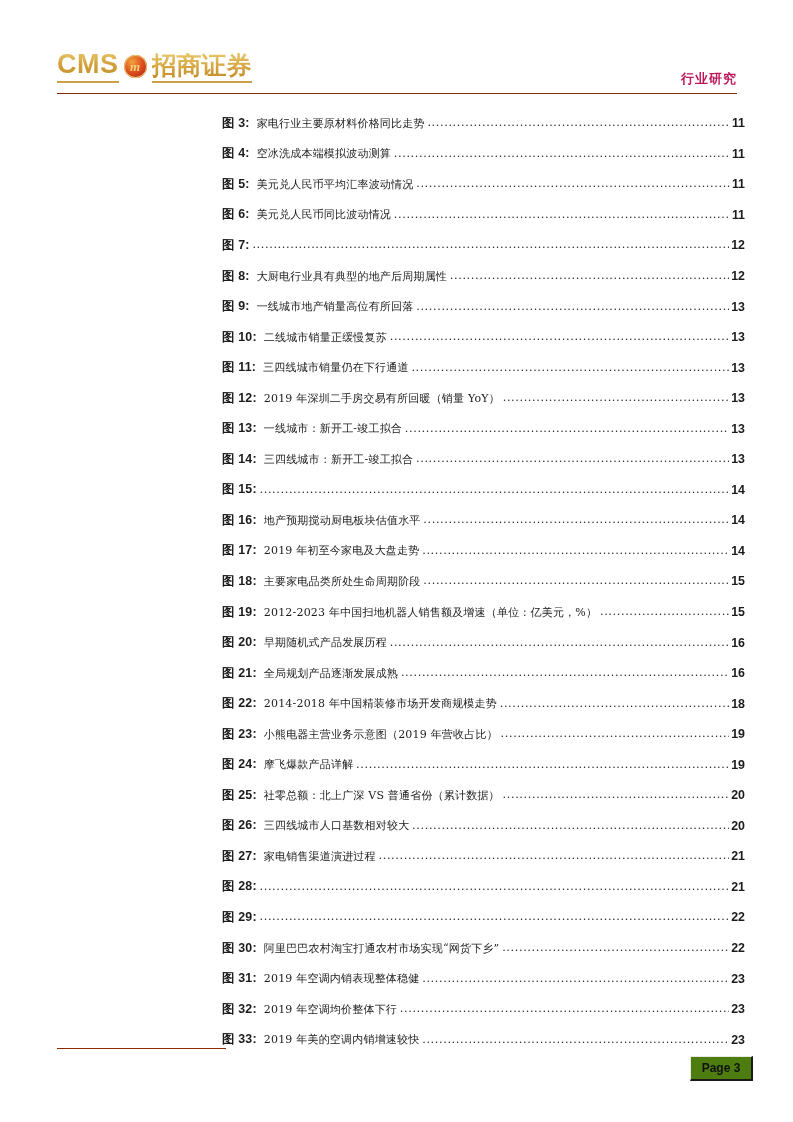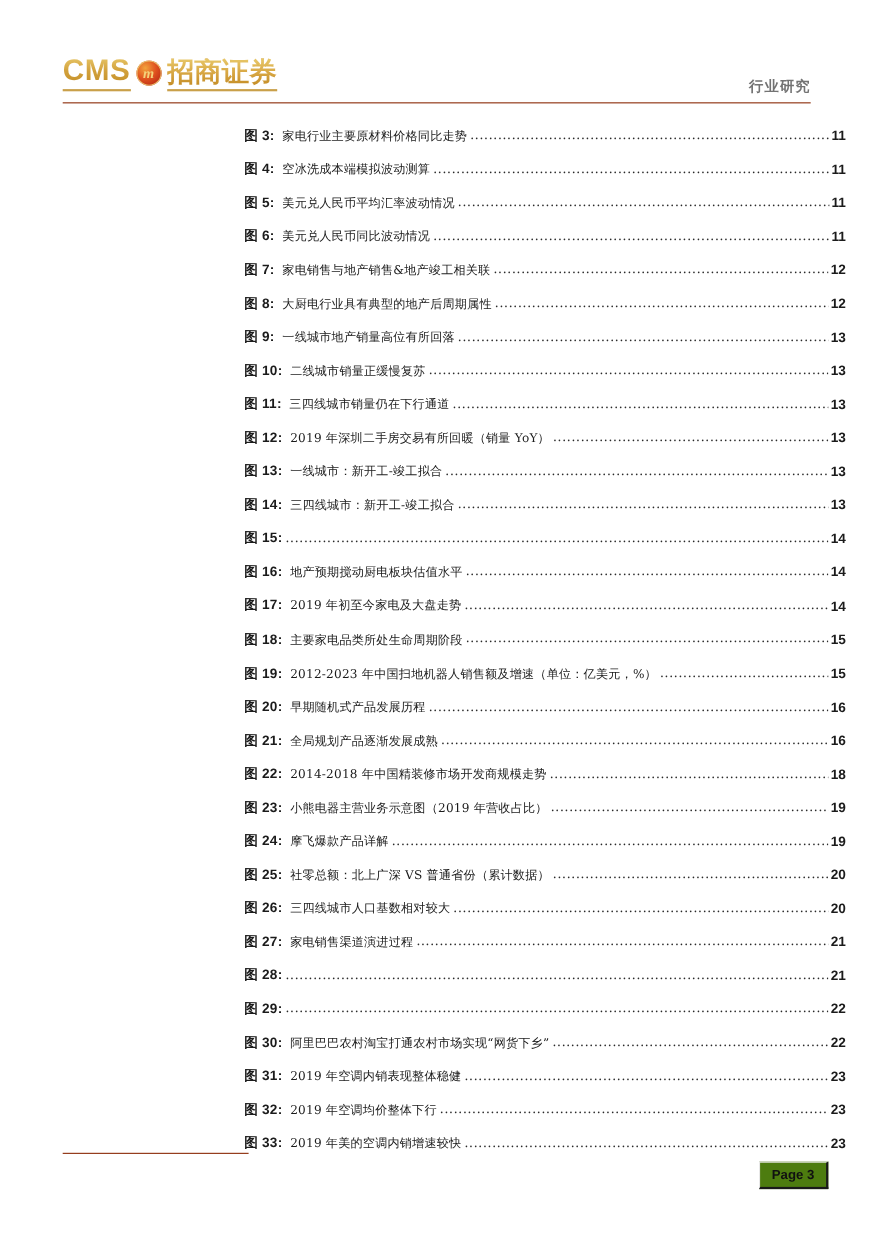--- a/index.html
+++ b/index.html
@@ -77,21 +77,21 @@
     border-bottom: 2px solid #c9a04a;
     padding-bottom: 2px;
   }
   #header-section-label {
     position: absolute;
     right: 56px;
     top: 70px;
     font-family: "DejaVu Sans", sans-serif;
     font-weight: bold;
     font-size: 13px;
-    color: #737373;
+    color: #be185d;
     letter-spacing: 1px;
   }
   #header-rule {
     position: absolute;
     left: 57px;
     top: 93px;
     width: 680px;
     height: 0;
     border-top: 1.3px solid #8a2a06;
   }
@@ -101,21 +101,21 @@
     position: absolute;
     left: 0;
     top: 108px;
     width: 793px;
   }
   .toc-entry {
     height: 30.55px;
     display: flex;
     align-items: center;
     padding-left: 222px;
-    padding-right: 24px;
+    padding-right: 48px;
     font-family: "DejaVu Serif", "Liberation Serif", serif;
     font-size: 12.4px;
     color: #1b1b1b;
     white-space: nowrap;
     text-align: right;
   }
   .toc-num {
     flex: 0 0 auto;
     font-family: "Liberation Sans", sans-serif;
     font-weight: bold;
@@ -223,21 +223,20 @@
       <span class="toc-page">11</span>
     </div>
     <div class="toc-entry">
       <span class="toc-num">图 6:</span>
       <span class="toc-title">美元兑人民币同比波动情况</span>
       <span class="toc-leader"></span>
       <span class="toc-page">11</span>
     </div>
     <div class="toc-entry">
       <span class="toc-num">图 7:</span>
-      <span class="toc-title">家电销售与地产销售&amp;地产竣工相关联</span>
       <span class="toc-leader"></span>
       <span class="toc-page">12</span>
     </div>
     <div class="toc-entry">
       <span class="toc-num">图 8:</span>
       <span class="toc-title">大厨电行业具有典型的地产后周期属性</span>
       <span class="toc-leader"></span>
       <span class="toc-page">12</span>
     </div>
     <div class="toc-entry">

